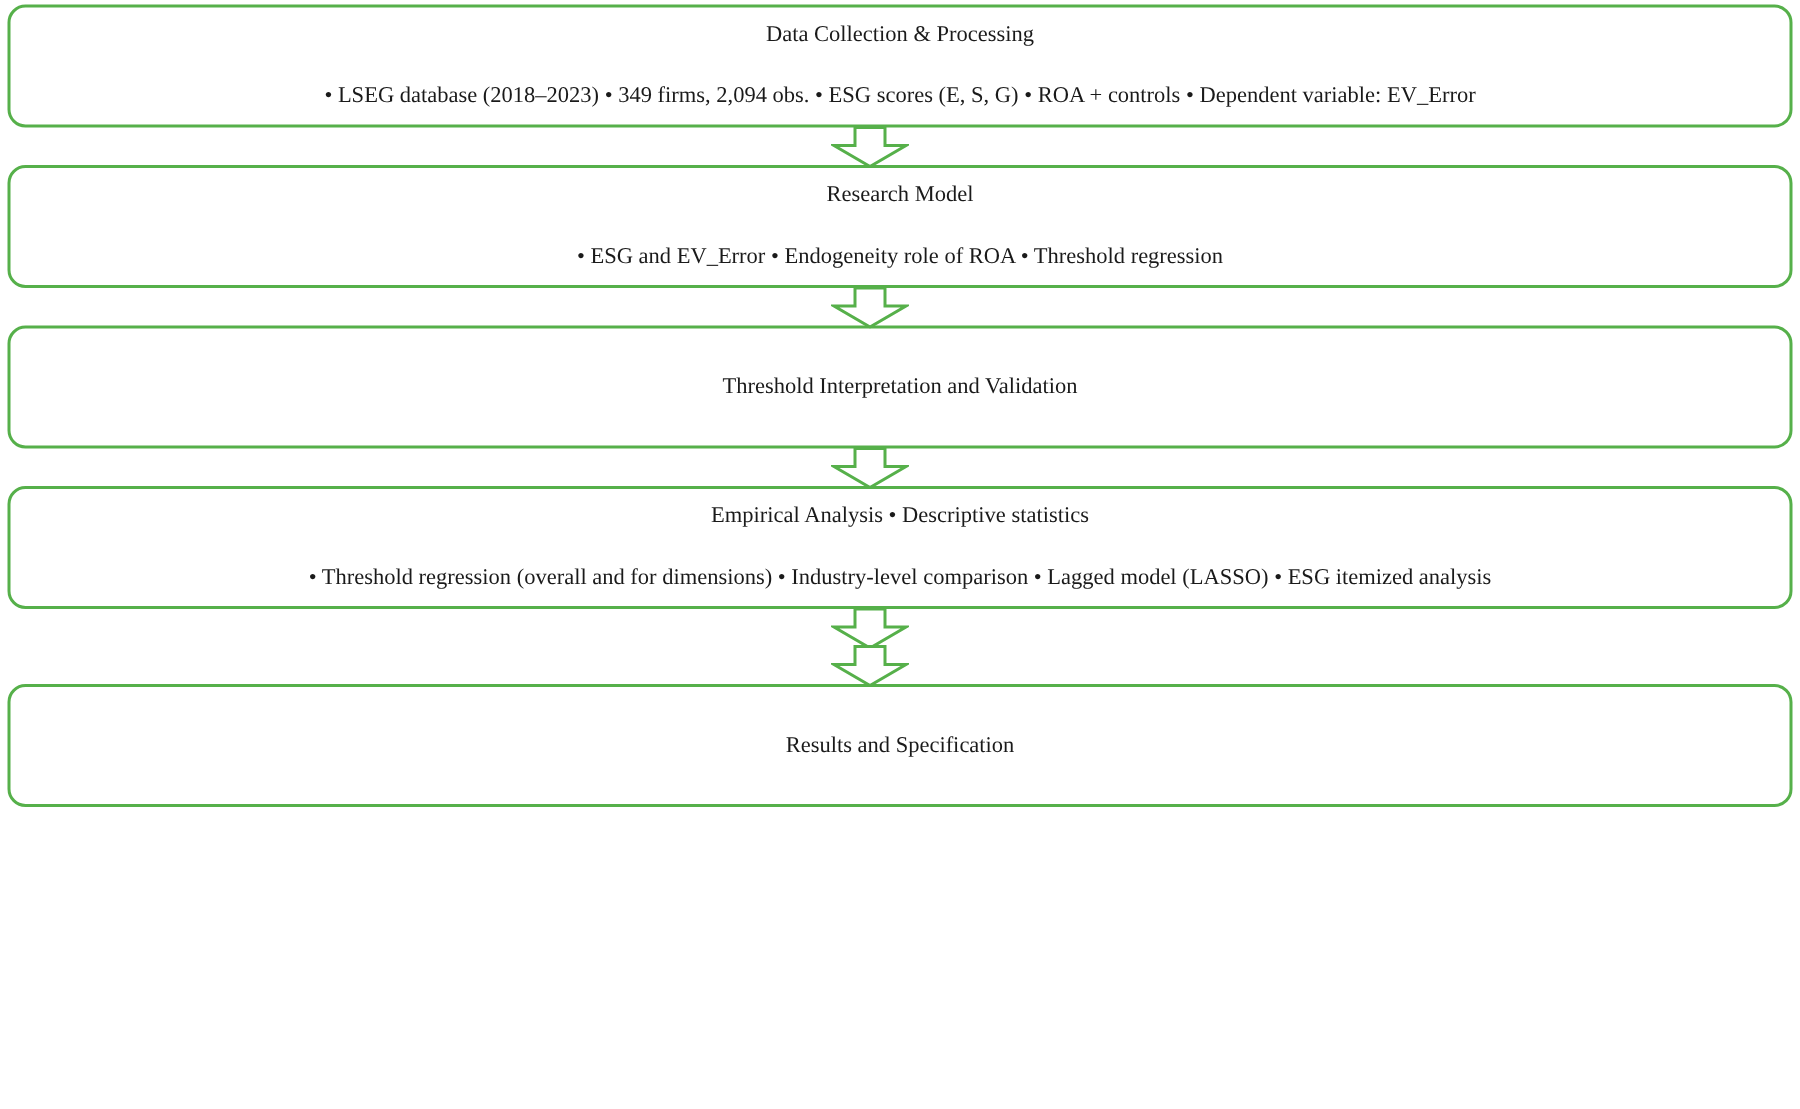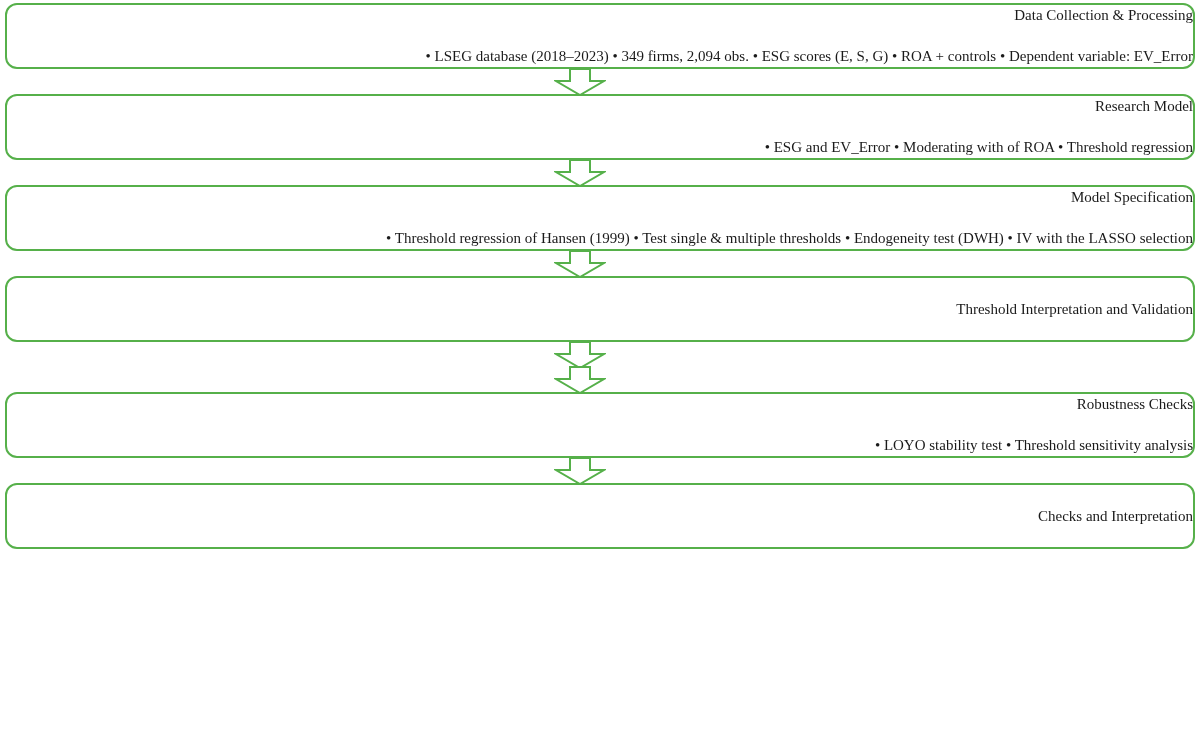--- a/index.html
+++ b/index.html
@@ -14,27 +14,27 @@
     color:var(--ink);
     overflow:hidden;
   }
   .flow{
     width:1200px;
     padding:3px 5px 4px 5px;
     display:flex;
     flex-direction:column;
   }
   .box{
-    height:66px;
+    height:82px;
     border:2px solid var(--accent);
     border-radius:12px;
     background:#ffffff;
     display:flex;
     flex-direction:column;
-    align-items:flex-end;
+    align-items:center;
     justify-content:center;
     gap:14px;
     text-align:center;
     position:relative;
     z-index:0;
   }
   .title{
     font-size:15px;
     line-height:1;
     white-space:nowrap;
@@ -78,71 +78,60 @@
     <div class="arrow-row">
       <svg class="arrow" width="52" height="28" viewBox="0 0 52 28" aria-hidden="true">
         <polygon points="16,1 36,1 36,13 50,13 26,27 2,13 16,13"></polygon>
       </svg>
     </div>
   </div>
 
   <div class="step-wrap">
     <div class="box">
       <div class="title">Research Model</div>
-      <div class="details">• ESG and EV_Error • Moderating with of ROA • Threshold regression</div>
+      <div class="details">• ESG and EV_Error • Endogeneity role of ROA • Threshold regression</div>
+    </div>
+    <div class="arrow-row">
+      <svg class="arrow" width="52" height="28" viewBox="0 0 52 28" aria-hidden="true">
+        <polygon points="16,1 36,1 36,13 50,13 26,27 2,13 16,13"></polygon>
+      </svg>
+    </div>
+  </div>
+
+
+  <div class="step-wrap">
+    <div class="box">
+      <div class="title">Threshold Interpretation and Validation</div>
     </div>
     <div class="arrow-row">
       <svg class="arrow" width="52" height="28" viewBox="0 0 52 28" aria-hidden="true">
         <polygon points="16,1 36,1 36,13 50,13 26,27 2,13 16,13"></polygon>
       </svg>
     </div>
   </div>
 
   <div class="step-wrap">
     <div class="box">
-      <div class="title">Model Specification</div>
-      <div class="details">• Threshold regression of Hansen (1999) • Test single &amp; multiple thresholds • Endogeneity test (DWH) • IV with the LASSO selection</div>
-    </div>
-    <div class="arrow-row">
-      <svg class="arrow" width="52" height="28" viewBox="0 0 52 28" aria-hidden="true">
-        <polygon points="16,1 36,1 36,13 50,13 26,27 2,13 16,13"></polygon>
-      </svg>
-    </div>
-  </div>
-
-  <div class="step-wrap">
-    <div class="box">
-      <div class="title">Threshold Interpretation and Validation</div>
+      <div class="title">Empirical Analysis • Descriptive statistics</div>
+      <div class="details">• Threshold regression (overall and for dimensions) • Industry-level comparison • Lagged model (LASSO) • ESG itemized analysis</div>
     </div>
     <div class="arrow-row">
       <svg class="arrow" width="52" height="28" viewBox="0 0 52 28" aria-hidden="true">
         <polygon points="16,1 36,1 36,13 50,13 26,27 2,13 16,13"></polygon>
       </svg>
     </div>
   </div>
 
   <div class="step-wrap">
     <div class="arrow-row">
       <svg class="arrow" width="52" height="28" viewBox="0 0 52 28" aria-hidden="true">
         <polygon points="16,1 36,1 36,13 50,13 26,27 2,13 16,13"></polygon>
       </svg>
     </div>
   </div>
 
   <div class="step-wrap">
     <div class="box">
-      <div class="title">Robustness Checks</div>
-      <div class="details">• LOYO stability test • Threshold sensitivity analysis</div>
-    </div>
-    <div class="arrow-row">
-      <svg class="arrow" width="52" height="28" viewBox="0 0 52 28" aria-hidden="true">
-        <polygon points="16,1 36,1 36,13 50,13 26,27 2,13 16,13"></polygon>
-      </svg>
-    </div>
-  </div>
-
-  <div class="step-wrap">
-    <div class="box">
-      <div class="title">Checks and Interpretation</div>
+      <div class="title">Results and Specification</div>
     </div>
 
   </div>
 </div>
 
 </body></html>

